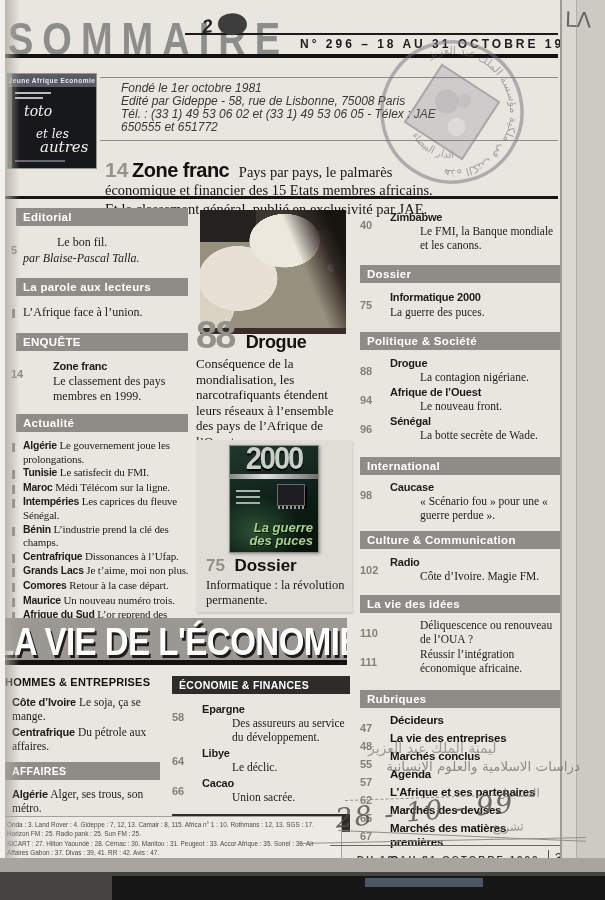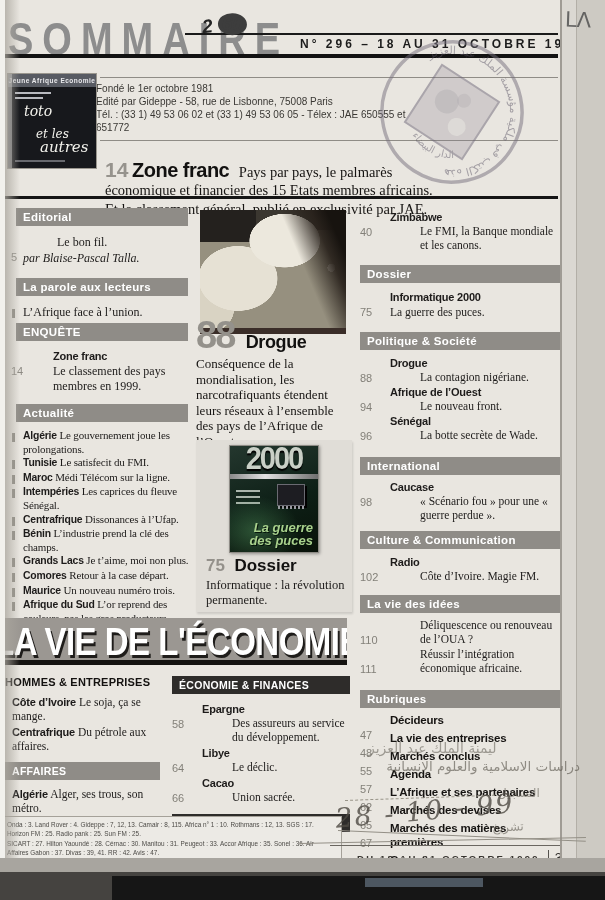--- a/index.html
+++ b/index.html
@@ -19,21 +19,21 @@
   .bottomD{position:absolute;left:365px;top:878px;width:118px;height:9px;background:#4d5761;z-index:9;}
   
   .title{position:absolute;left:8px;top:14px;font-size:38px;font-weight:800;color:#8d8d8d;
          letter-spacing:9px;transform:scaleY(1.22);transform-origin:left top;white-space:nowrap;}
   .rule-thin{position:absolute;left:185px;top:33px;width:373px;height:2px;background:#1a1a1a;}
   .issue{position:absolute;left:300px;top:37px;width:258px;text-align:right;font-size:12px;
          font-weight:bold;letter-spacing:3px;color:#1c1c1c;white-space:nowrap;}
   .rule-thick{position:absolute;left:0;top:54px;width:558px;height:4px;background:#121212;}
   
   .m-rule{position:absolute;left:100px;width:458px;height:1px;background:#8f8c86;}
-  .masthead{position:absolute;left:96px;top:82px;width:340px;font-size:10px;line-height:13px;color:#3a3834;}
+  .masthead{position:absolute;left:121px;top:82px;width:340px;font-size:12px;line-height:13px;color:#3a3834;font-style:italic;}
   .jae{position:absolute;left:8px;top:74px;width:88px;height:94px;background:#17181c;overflow:hidden;
        box-shadow:0 0 0 1px #9a968e;}
   .jae-top{height:13px;background:#585b63;color:#e9e9ec;font-size:6.5px;font-weight:bold;
            text-align:center;line-height:13px;letter-spacing:.5px;}
   .jae-bar{position:absolute;left:7px;width:36px;height:2px;background:#b9bac0;}
   .jae-script{position:absolute;color:#f3f2ec;font-family:"DejaVu Serif",serif;font-style:italic;line-height:1;}
   .jae-spine{position:absolute;left:0;top:0;width:4px;height:94px;background:#c9c9cb;opacity:.55;}
   
   .feature{position:absolute;left:105px;top:146px;width:338px;font-family:"Liberation Serif",serif;
            font-size:14.5px;line-height:18.5px;color:#161412;}
@@ -43,21 +43,21 @@
   .rule-thick2{position:absolute;left:0;top:196px;width:558px;height:3px;background:#151515;}
   
   .stamp{position:absolute;left:376px;top:36px;opacity:.5;transform:rotate(-12deg);z-index:3;}
   
   .band{background:#8f8c87;color:#fff;font-weight:bold;font-size:11.5px;letter-spacing:.3px;
         padding:3px 0 3px 7px;}
   .band.dark{background:#2e2c2a;}
   .it{position:relative;font-family:"Liberation Serif",serif;font-size:12px;line-height:14.5px;color:#1d1b1a;
       margin-bottom:2px;}
   .tp{font-family:"Liberation Sans",sans-serif;font-size:11px;font-weight:bold;letter-spacing:-.2px;}
-  .num{position:absolute;left:0;top:15px;font-family:"Liberation Sans",sans-serif;font-weight:normal;
+  .num{position:absolute;left:0;top:8px;font-family:"Liberation Sans",sans-serif;font-weight:bold;
        font-size:11px;color:#838079;}
   .has-num .bd,.has-num .tl,.has-num .tx{margin-left:30px;display:block;}
   .clip::before{content:"";position:absolute;left:2px;top:4px;width:3px;height:9px;background:#908d85;}
   .by{font-style:italic;margin-top:1px;}
   .blk .tl{margin-bottom:1px;}
   
   .col-left{position:absolute;left:10px;top:208px;width:180px;}
   .col-left .band{margin-left:6px;width:165px;}
   .col-left .it{padding-left:13px;}
   .col-left .has-num .bd{margin-left:4px;}
@@ -213,21 +213,21 @@
           </div>
           <div class="by">par Blaise-Pascal Talla.</div>
         </div>
       </div>
     <div class="band" style="margin-top:13px">La parole aux lecteurs</div>
     <div class="grp">
         <div class="it clip">
           <div class="bd"><span class="tx">L’Afrique face à l’union.</span></div>
         </div>
       </div>
-    <div class="band" style="margin-top:3px">ENQUÊTE</div>
+    <div class="band" style="margin-top:13px">ENQUÊTE</div>
     <div class="grp" style="margin-top:8px">
         <div class="it blk has-num">
           <span class="num">14</span>
           <div class="tl"><b class="tp">Zone franc</b> </div>
           <div class="tx">Le classement des pays membres en 1999.</div>
         </div>
       </div>
     <div class="band" style="margin-top:11px">Actualité</div>
     <div class="grp act" style="margin-top:7px">
         <div class="it clip">
@@ -236,24 +236,24 @@
         <div class="it clip">
           <div class="bd"><b class="tp">Tunisie</b> <span class="tx">Le satisfecit du FMI.</span></div>
         </div>
         <div class="it clip">
           <div class="bd"><b class="tp">Maroc</b> <span class="tx">Médi Télécom sur la ligne.</span></div>
         </div>
         <div class="it clip">
           <div class="bd"><b class="tp">Intempéries</b> <span class="tx">Les caprices du fleuve Sénégal.</span></div>
         </div>
         <div class="it clip">
+          <div class="bd"><b class="tp">Bénin</b> <span class="tx">L’industrie prend la clé des champs.</span></div>
+        </div>
+        <div class="it clip">
           <div class="bd"><b class="tp">Centrafrique</b> <span class="tx">Dissonances à l’Ufap.</span></div>
-        </div>
-        <div class="it clip">
-          <div class="bd"><b class="tp">Bénin</b> <span class="tx">L’industrie prend la clé des champs.</span></div>
         </div>
         <div class="it clip">
           <div class="bd"><b class="tp">Grands Lacs</b> <span class="tx">Je t’aime, moi non plus.</span></div>
         </div>
         <div class="it clip">
           <div class="bd"><b class="tp">Comores</b> <span class="tx">Retour à la case départ.</span></div>
         </div>
         <div class="it clip">
           <div class="bd"><b class="tp">Maurice</b> <span class="tx">Un nouveau numéro trois.</span></div>
         </div>

